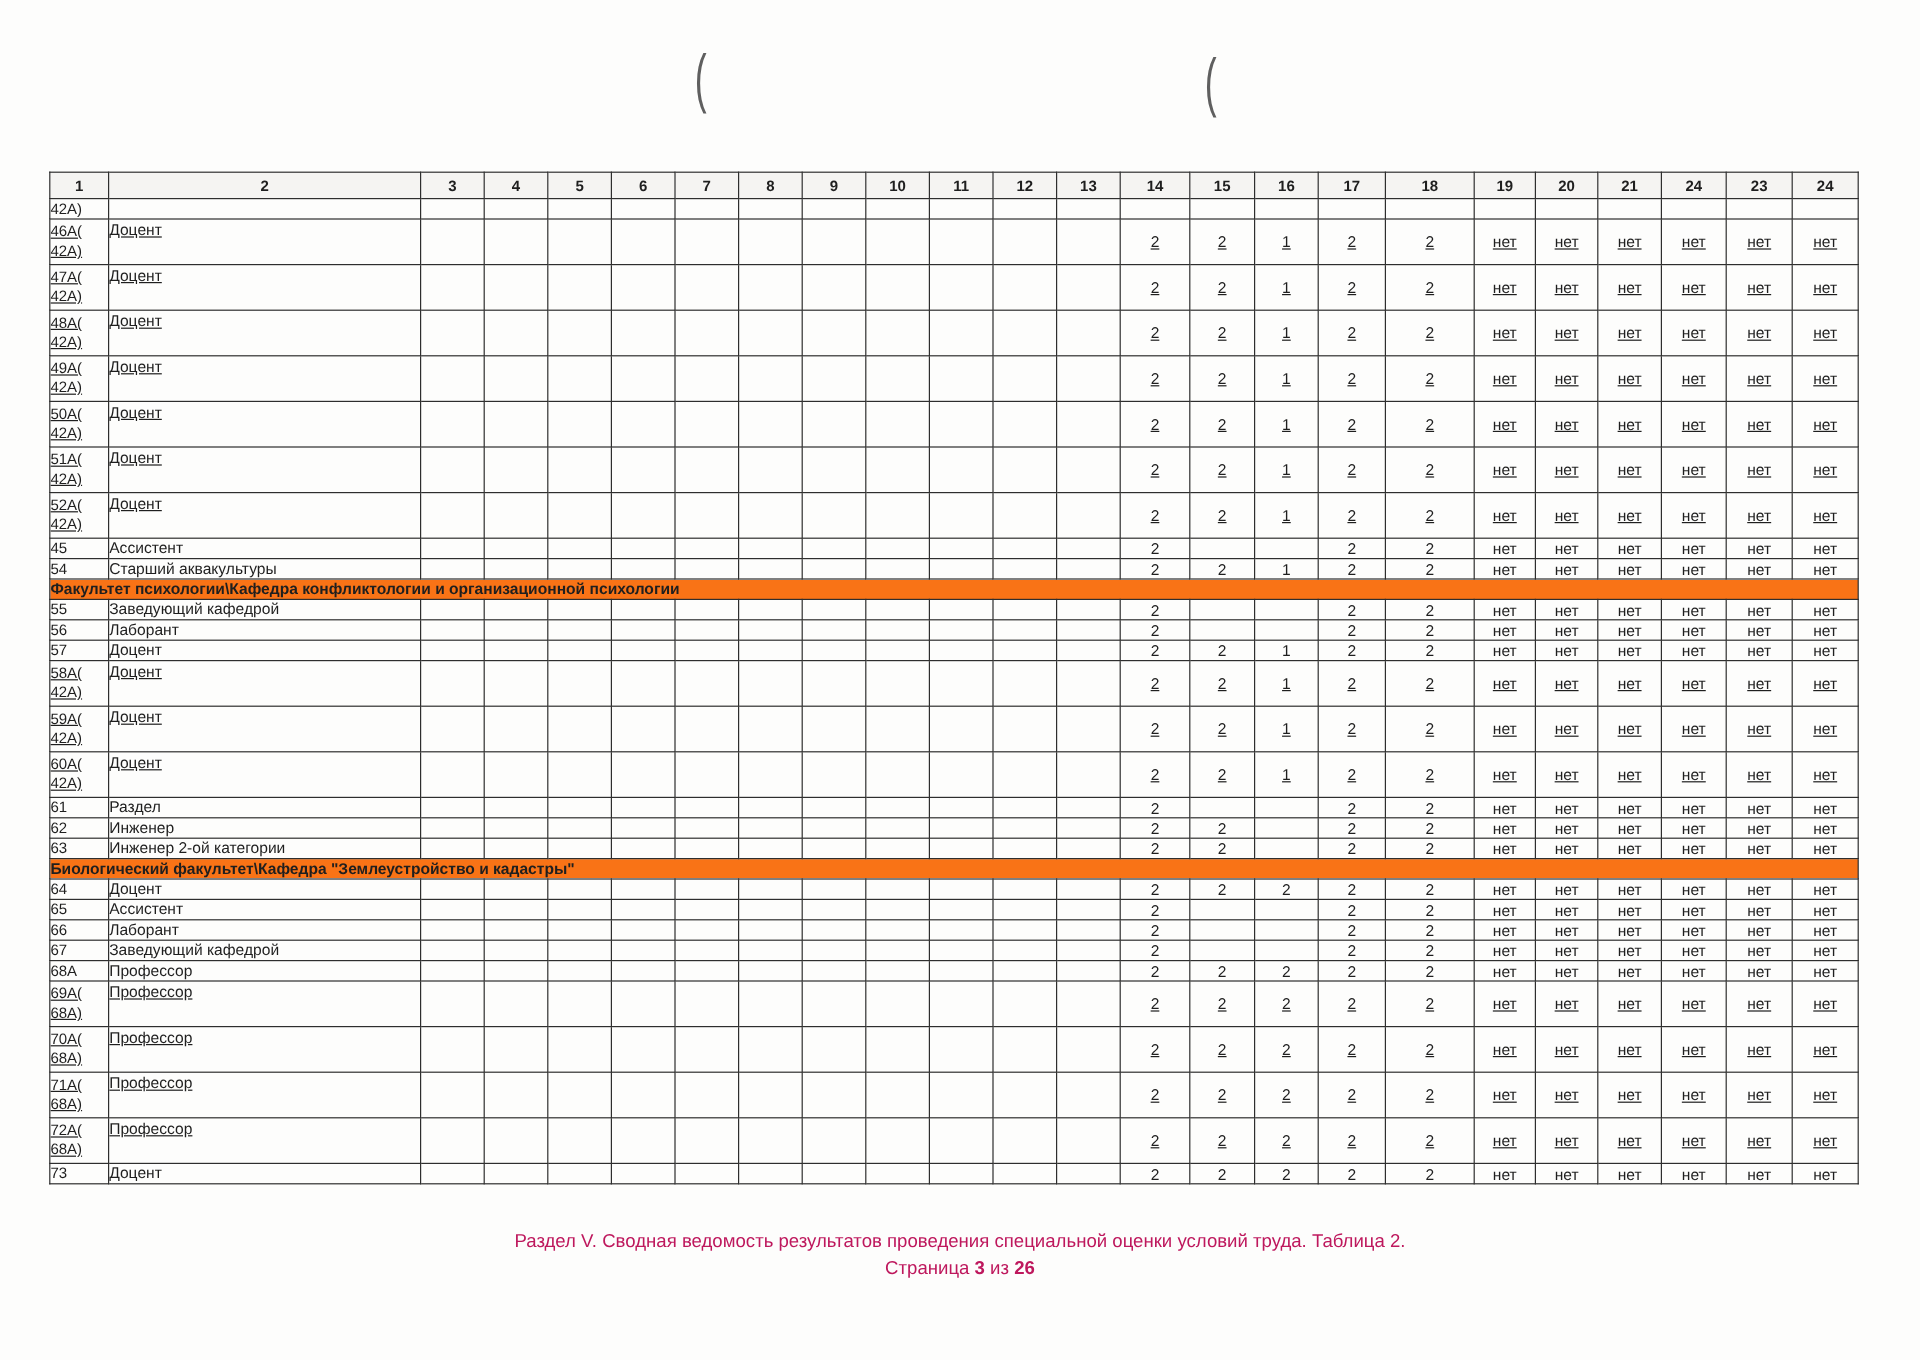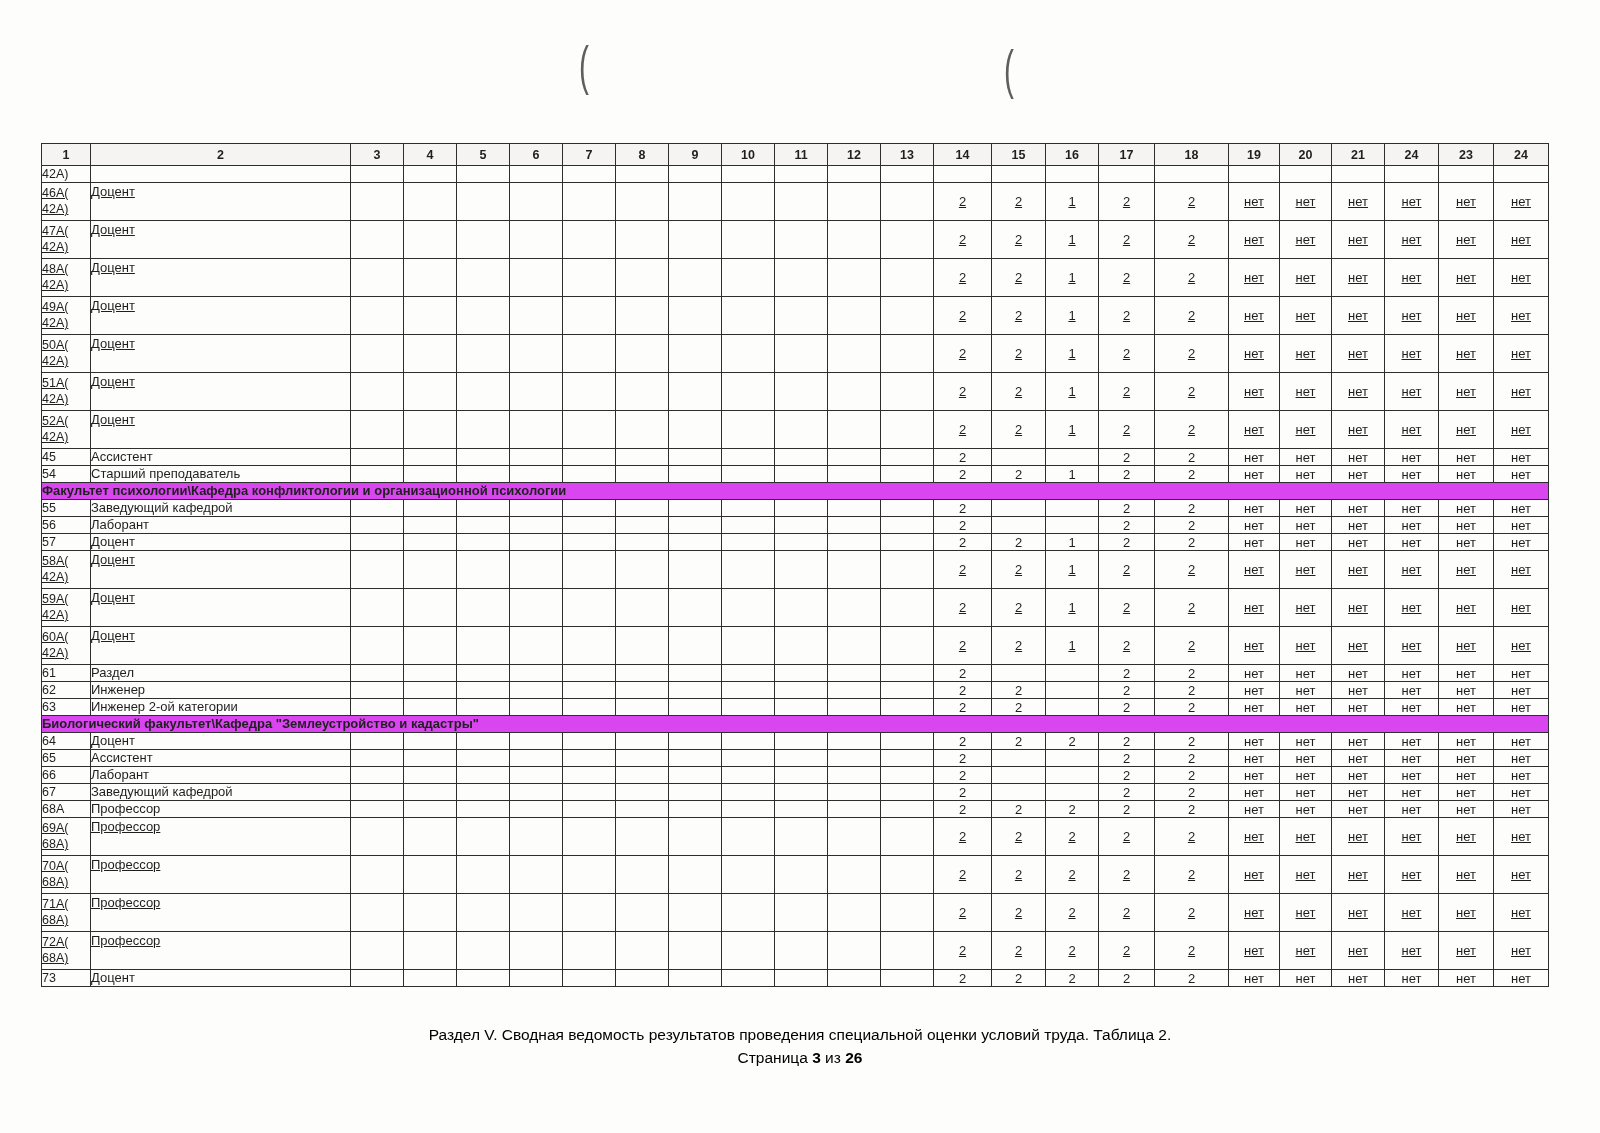--- a/index.html
+++ b/index.html
@@ -65,29 +65,29 @@
     font-size:13px;
     text-align:center;
     line-height:13px;
   }
   td.section-cell {
     font-weight:bold;
     font-size:13px;
     text-align:left;
     padding-left:14px;
     line-height:14px;
-    background:#d946ef;
+    background:#f97316;
   }
 
   .footer {
     position:absolute;
     top:1026px; left:0;
     width:1600px;
     text-align:center;
-    color:#000000;
+    color:#be185d;
   }
   .footer .line1 { font-size:15.5px; }
   .footer .line2 { font-size:15.5px; margin-top:5px; }
   .footer .pg-num { font-weight:bold; }
 </style>
 </head>
 <body>
 
 <span class="scan-mark left">(</span>
 <span class="scan-mark right">(</span>
@@ -384,21 +384,21 @@
         <td class="c-val">2</td>
         <td class="c-val">нет</td>
         <td class="c-val">нет</td>
         <td class="c-val">нет</td>
         <td class="c-val">нет</td>
         <td class="c-val">нет</td>
         <td class="c-val">нет</td>
       </tr>
       <tr class="r-single">
         <td class="c-id">54</td>
-        <td class="c-title">Старший преподаватель</td>
+        <td class="c-title">Старший аквакультуры</td>
         <td class="c-empty"></td>
         <td class="c-empty"></td>
         <td class="c-empty"></td>
         <td class="c-empty"></td>
         <td class="c-empty"></td>
         <td class="c-empty"></td>
         <td class="c-empty"></td>
         <td class="c-empty"></td>
         <td class="c-empty"></td>
         <td class="c-empty"></td>

